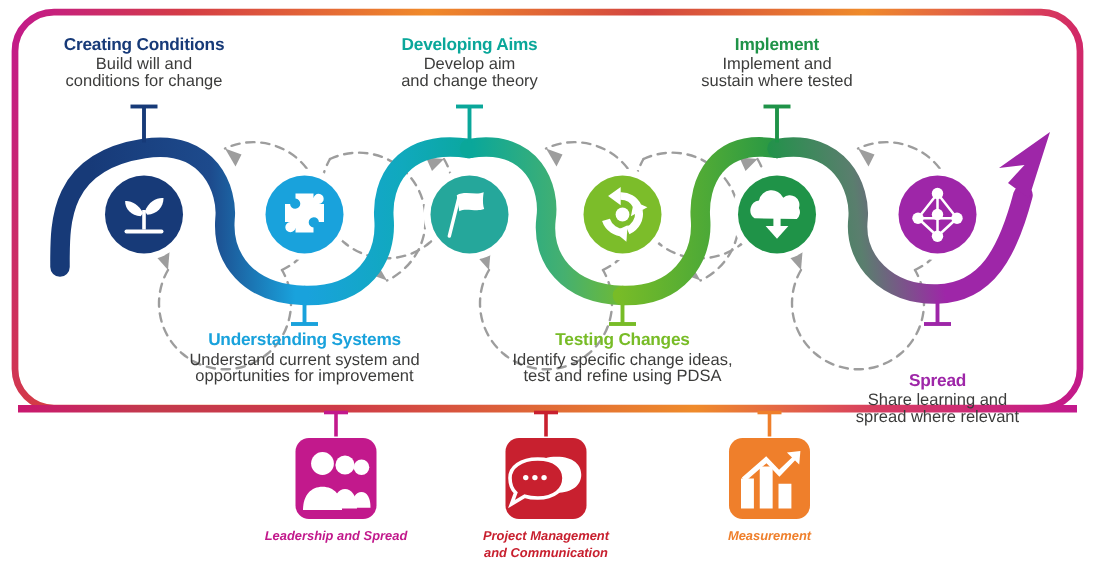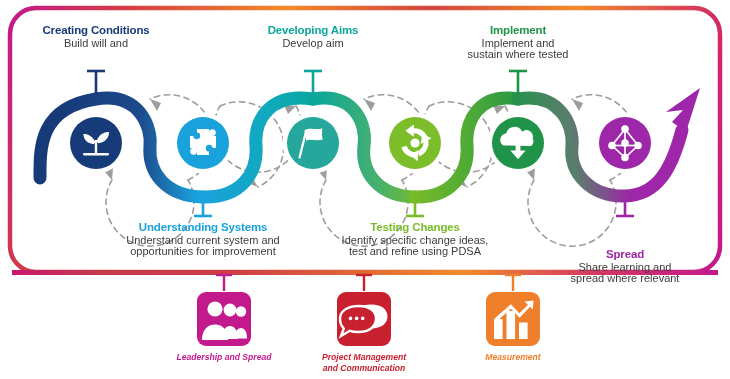--- a/index.html
+++ b/index.html
@@ -303,25 +303,27 @@
         <path d="M 494.6 318.4 L 510.8 304.2 L 519.4 313.2 L 530.4 302.6 L 532.2 304.6
                  L 519.6 317.8 L 511 308.8 L 496.6 321.2 Z"></path>
         <polygon points="533.6,300.6 524.6,301.6 532.8,309.6"></polygon>
       </g>
     </g>
   </svg>
 
   <div class="label-block" style="left:0px; top:24px; width:192px;">
     <div class="label-title" style="color:#173a78;">Creating Conditions</div>
     <div class="label-sub">Build will and</div>
+    <div class="label-sub">conditions for change</div>
   </div>
 
   <div class="label-block" style="left:223px; top:24px; width:180px;">
     <div class="label-title" style="color:#0aa79a;">Developing Aims</div>
     <div class="label-sub">Develop aim</div>
+    <div class="label-sub">and change theory</div>
   </div>
 
   <div class="label-block" style="left:428px; top:24px; width:180px;">
     <div class="label-title" style="color:#1f9348;">Implement</div>
     <div class="label-sub">Implement and</div>
     <div class="label-sub">sustain where tested</div>
   </div>
 
   <div class="label-block" style="left:93px; top:221px; width:220px;">
     <div class="label-title" style="color:#19a2dc;">Understanding Systems</div>

